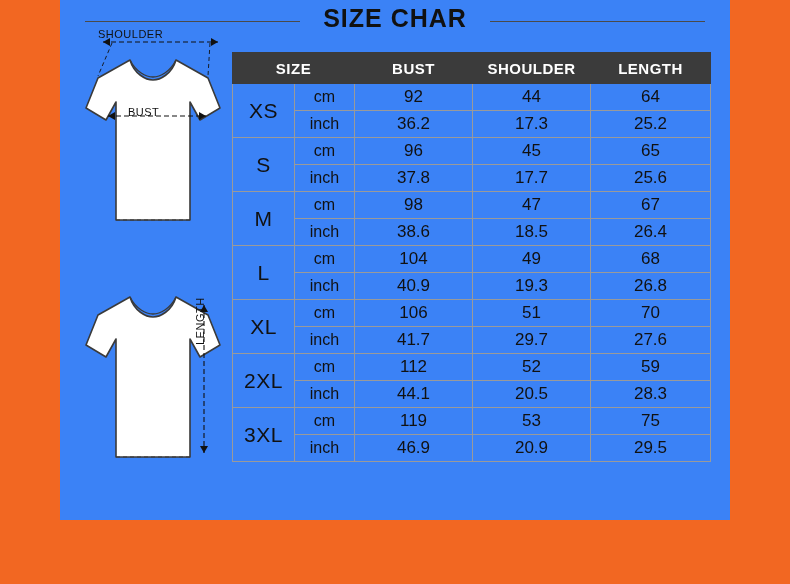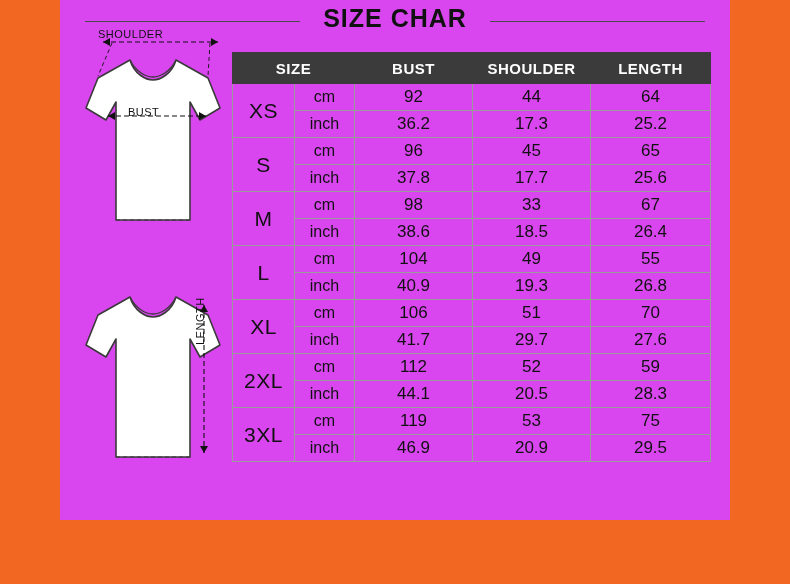--- a/index.html
+++ b/index.html
@@ -12,21 +12,21 @@
     background: #f26722;
     font-family: "Liberation Sans", sans-serif;
     overflow: hidden;
   }
   .page {
     position: absolute;
     left: 60px;
     top: 0;
     width: 670px;
     height: 520px;
-    background: #d946ef;
+    background: #3b82f6;
   }
   .title {
     position: absolute;
     left: 0;
     top: 4px;
     width: 670px;
     text-align: center;
     font-size: 25px;
     font-weight: bold;
     letter-spacing: 1px;
@@ -204,36 +204,36 @@
           <td class="unit-cell">inch</td>
           <td class="val-cell">37.8</td>
           <td class="val-cell">17.7</td>
           <td class="val-cell">25.6</td>
         </tr>
 
         <tr>
           <td class="size-cell" rowspan="2">M</td>
           <td class="unit-cell">cm</td>
           <td class="val-cell">98</td>
-          <td class="val-cell">33</td>
+          <td class="val-cell">47</td>
           <td class="val-cell">67</td>
         </tr>
         <tr>
           <td class="unit-cell">inch</td>
           <td class="val-cell">38.6</td>
           <td class="val-cell">18.5</td>
           <td class="val-cell">26.4</td>
         </tr>
 
         <tr>
           <td class="size-cell" rowspan="2">L</td>
           <td class="unit-cell">cm</td>
           <td class="val-cell">104</td>
           <td class="val-cell">49</td>
-          <td class="val-cell">55</td>
+          <td class="val-cell">68</td>
         </tr>
         <tr>
           <td class="unit-cell">inch</td>
           <td class="val-cell">40.9</td>
           <td class="val-cell">19.3</td>
           <td class="val-cell">26.8</td>
         </tr>
 
         <tr>
           <td class="size-cell" rowspan="2">XL</td>

